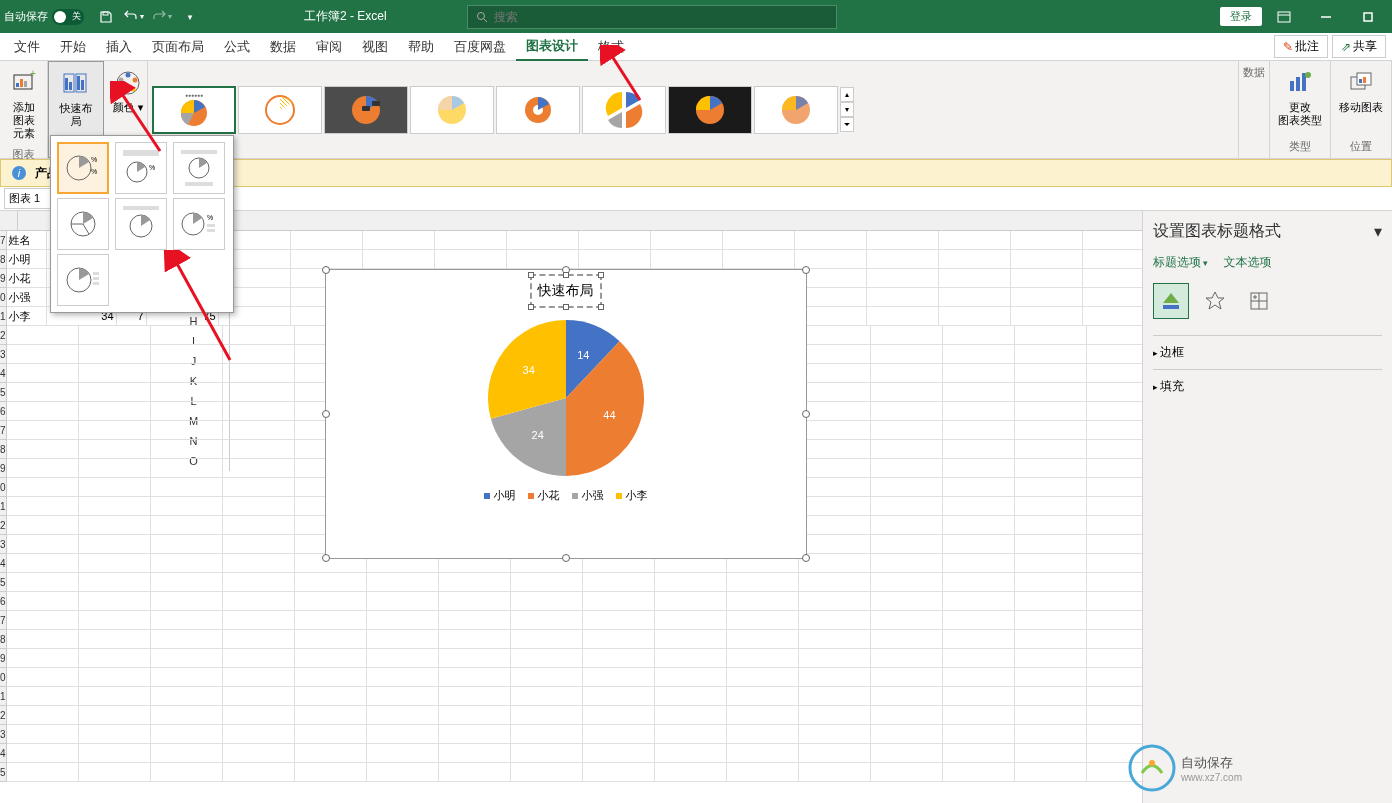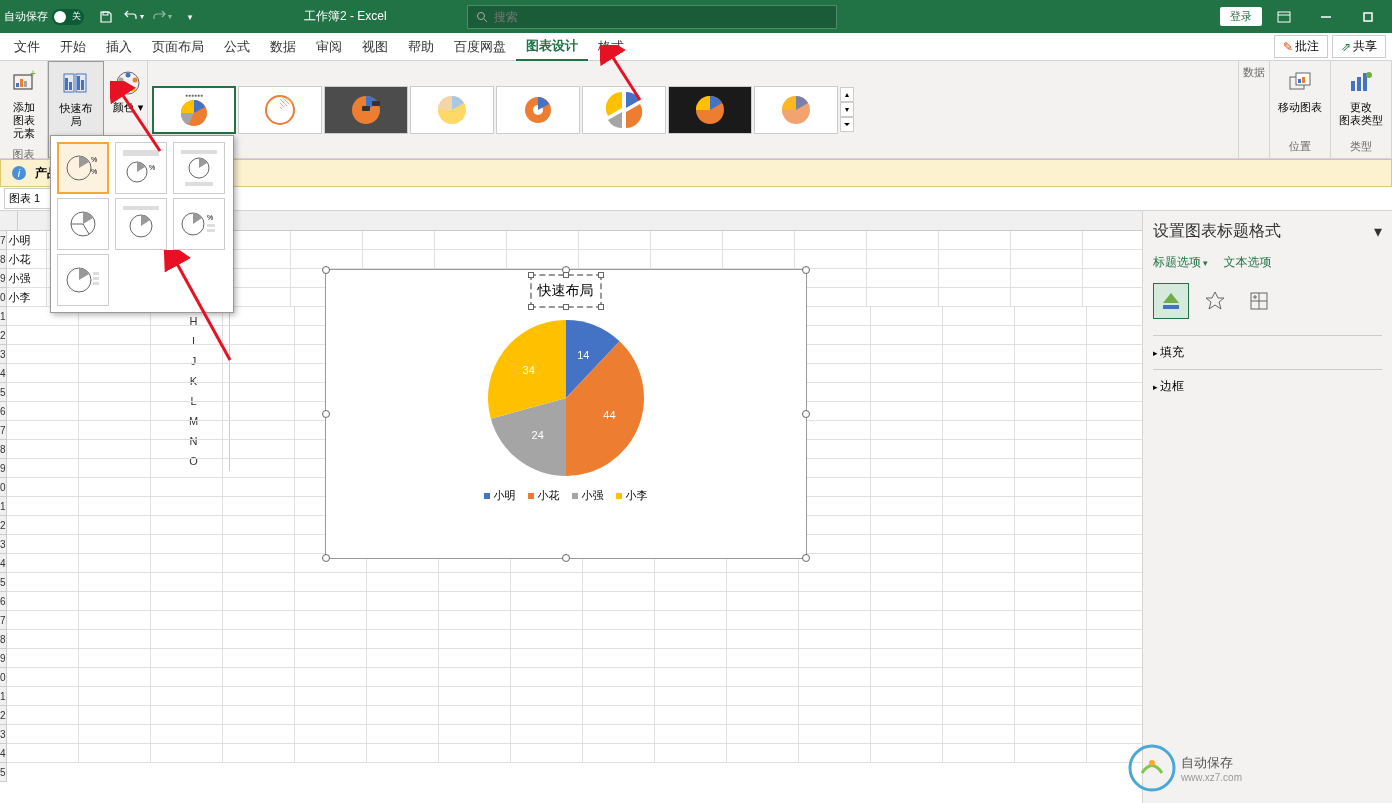--- a/index.html
+++ b/index.html
@@ -376,48 +376,48 @@
 
   <div class="ribbon-group">
     <div class="ribbon-group-label">数据</div>
   </div>
 
   <div class="ribbon-group">
     <div class="ribbon-group-content">
       <div class="ribbon-btn">
         <div class="ribbon-btn-icon">
             <svg width="28" height="28">
+              <rect x="4" y="12" width="4" height="10" fill="#4472c4"></rect>
+              <rect x="10" y="8" width="4" height="14" fill="#4472c4"></rect>
+              <rect x="16" y="4" width="4" height="18" fill="#4472c4"></rect>
+              <circle cx="22" cy="6" r="3" fill="#70ad47"></circle>
+            </svg>
+          </div>
+        <div class="ribbon-btn-label" style="white-space:pre-line">更改
+图表类型</div>
+      </div>
+    </div>
+    <div class="ribbon-group-label">类型</div>
+  </div>
+
+  <div class="ribbon-group">
+    <div class="ribbon-group-content">
+      <div class="ribbon-btn">
+        <div class="ribbon-btn-icon">
+            <svg width="28" height="28">
               <rect x="4" y="8" width="14" height="12" fill="none" stroke="#666"></rect>
               <rect x="10" y="4" width="14" height="12" fill="#fff" stroke="#666"></rect>
               <rect x="12" y="10" width="3" height="4" fill="#4472c4"></rect>
               <rect x="16" y="8" width="3" height="6" fill="#ed7d31"></rect>
             </svg>
           </div>
         <div class="ribbon-btn-label">移动图表</div>
       </div>
     </div>
     <div class="ribbon-group-label">位置</div>
-  </div>
-
-  <div class="ribbon-group">
-    <div class="ribbon-group-content">
-      <div class="ribbon-btn">
-        <div class="ribbon-btn-icon">
-            <svg width="28" height="28">
-              <rect x="4" y="12" width="4" height="10" fill="#4472c4"></rect>
-              <rect x="10" y="8" width="4" height="14" fill="#4472c4"></rect>
-              <rect x="16" y="4" width="4" height="18" fill="#4472c4"></rect>
-              <circle cx="22" cy="6" r="3" fill="#70ad47"></circle>
-            </svg>
-          </div>
-        <div class="ribbon-btn-label" style="white-space:pre-line">更改
-图表类型</div>
-      </div>
-    </div>
-    <div class="ribbon-group-label">类型</div>
   </div>
 
   <svg class="red-arrow" style="top:20px;left:110px" width="60" height="80">
       <defs>
         <marker id="ah1" markerWidth="10" markerHeight="10" refX="2" refY="5" orient="auto">
           <path d="M0 0 L10 5 L0 10 Z" fill="#e81123"></path>
         </marker>
       </defs>
       <line x1="50" y1="70" x2="10" y2="10" stroke="#e81123" stroke-width="3" marker-end="url(#ah1)"></line>
     </svg>
@@ -503,20 +503,38 @@
           <div class="row-header">9</div>
           <div class="row-header">0</div>
           <div class="row-header">1</div>
           <div class="row-header">2</div>
           <div class="row-header">3</div>
           <div class="row-header">4</div>
           <div class="row-header">5</div>
         </div>
       <div class="cells" id="cells">
 
+        <div class="cell-row">
+            <div class="cell" style="width: 40px;">姓名</div>
+            <div class="cell" style="width: 100px;"></div>
+            <div class="cell" style="width: 72px;"></div>
+            <div class="cell" style="width: 72px;"></div>
+            <div class="cell" style="width: 72px;"></div>
+            <div class="cell" style="width: 72px;"></div>
+            <div class="cell" style="width: 72px;"></div>
+            <div class="cell" style="width: 72px;"></div>
+            <div class="cell" style="width: 72px;"></div>
+            <div class="cell" style="width: 72px;"></div>
+            <div class="cell" style="width: 72px;"></div>
+            <div class="cell" style="width: 72px;"></div>
+            <div class="cell" style="width: 72px;"></div>
+            <div class="cell" style="width: 72px;"></div>
+            <div class="cell" style="width: 72px;"></div>
+            <div class="cell" style="width: 72px;"></div>
+          </div>
           <div class="cell-row">
             <div class="cell" style="width: 40px;">小明</div>
             <div class="cell" style="width: 100px;"></div>
             <div class="cell right" style="width: 72px;">67</div>
             <div class="cell" style="width: 72px;"></div>
             <div class="cell" style="width: 72px;"></div>
             <div class="cell" style="width: 72px;"></div>
             <div class="cell" style="width: 72px;"></div>
             <div class="cell" style="width: 72px;"></div>
             <div class="cell" style="width: 72px;"></div>
@@ -1095,22 +1113,22 @@
         </div>
       <div class="format-icon-btn">
           <svg width="24" height="24">
             <rect x="4" y="4" width="16" height="16" fill="none" stroke="#666"></rect>
             <line x1="4" y1="12" x2="20" y2="12" stroke="#666"></line>
             <line x1="12" y1="4" x2="12" y2="20" stroke="#666"></line>
             <path d="M6 8 L10 8 M8 6 L8 10" stroke="#666"></path>
           </svg>
         </div>
     </div>
+    <div class="format-section">边框</div>
     <div class="format-section">填充</div>
-    <div class="format-section">边框</div>
   </div>
 </div>
 
 <div class="watermark">
   <svg class="watermark-logo" viewBox="0 0 50 50">
       <circle cx="25" cy="25" r="22" fill="none" stroke="#4aa8d8" stroke-width="3"></circle>
       <path d="M15 30 Q25 15 35 30" fill="none" stroke="#7cc84a" stroke-width="3"></path>
       <circle cx="25" cy="20" r="3" fill="#f7a834"></circle>
     </svg>
   <div>

